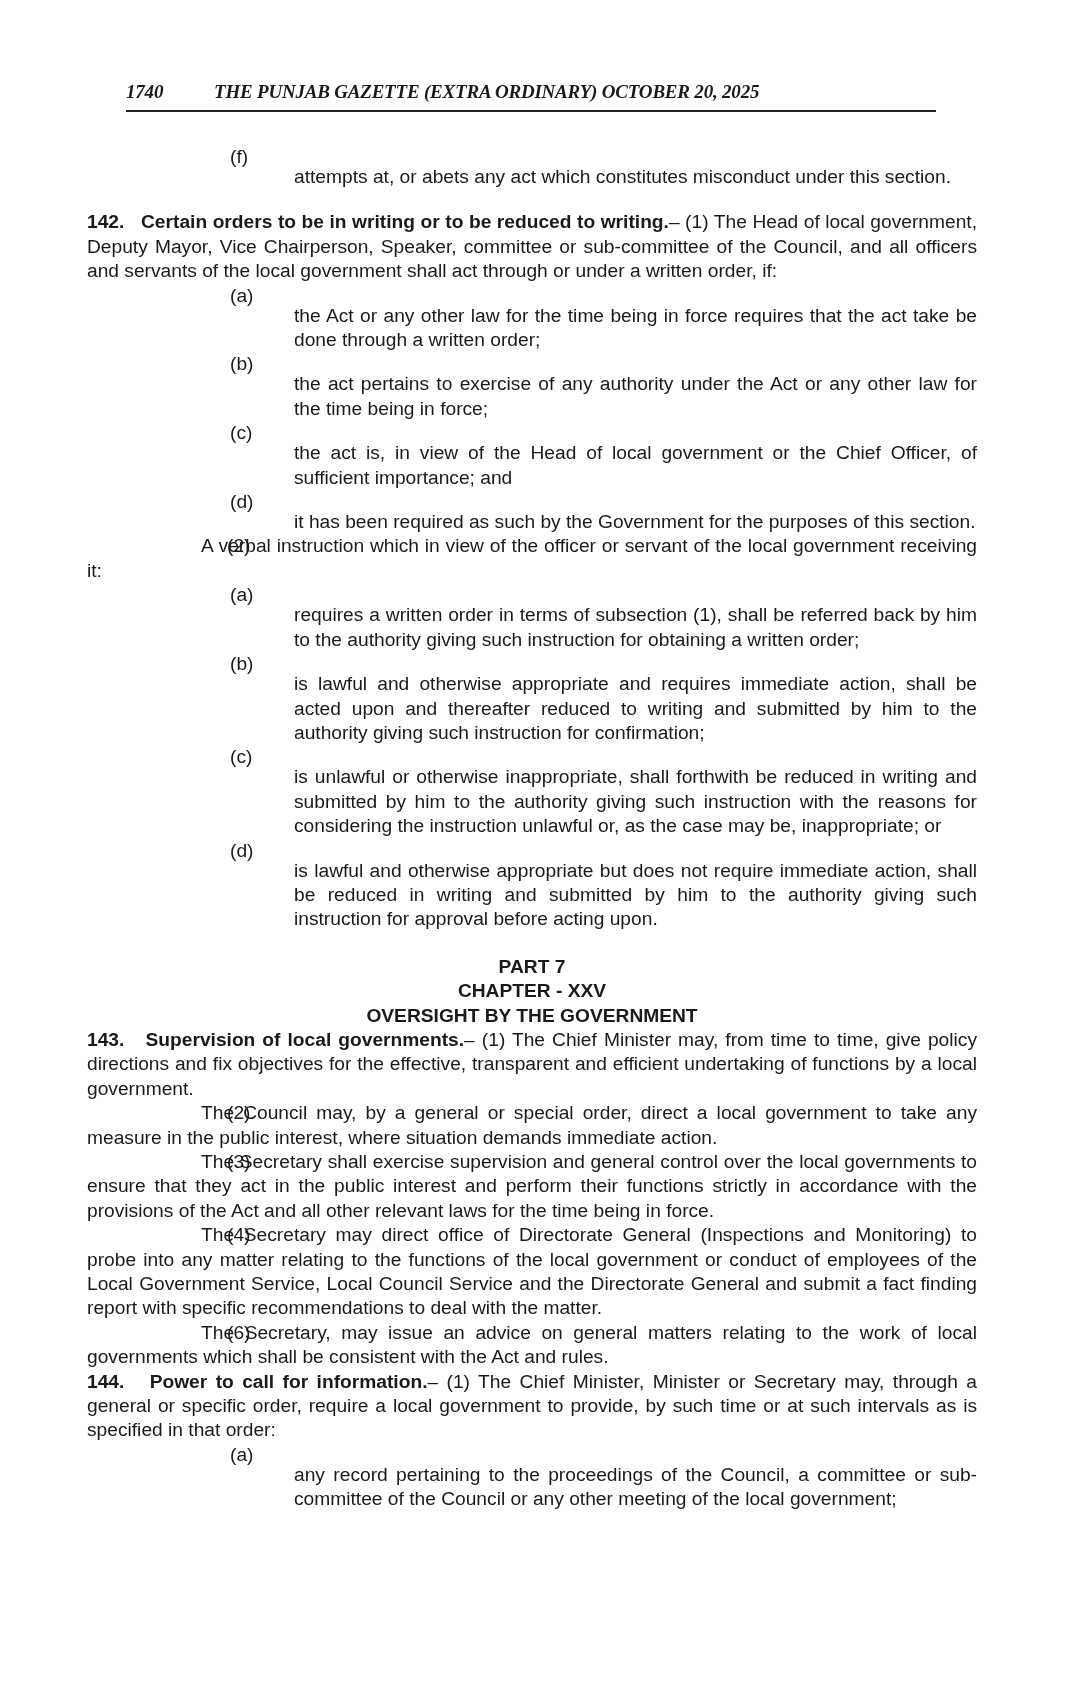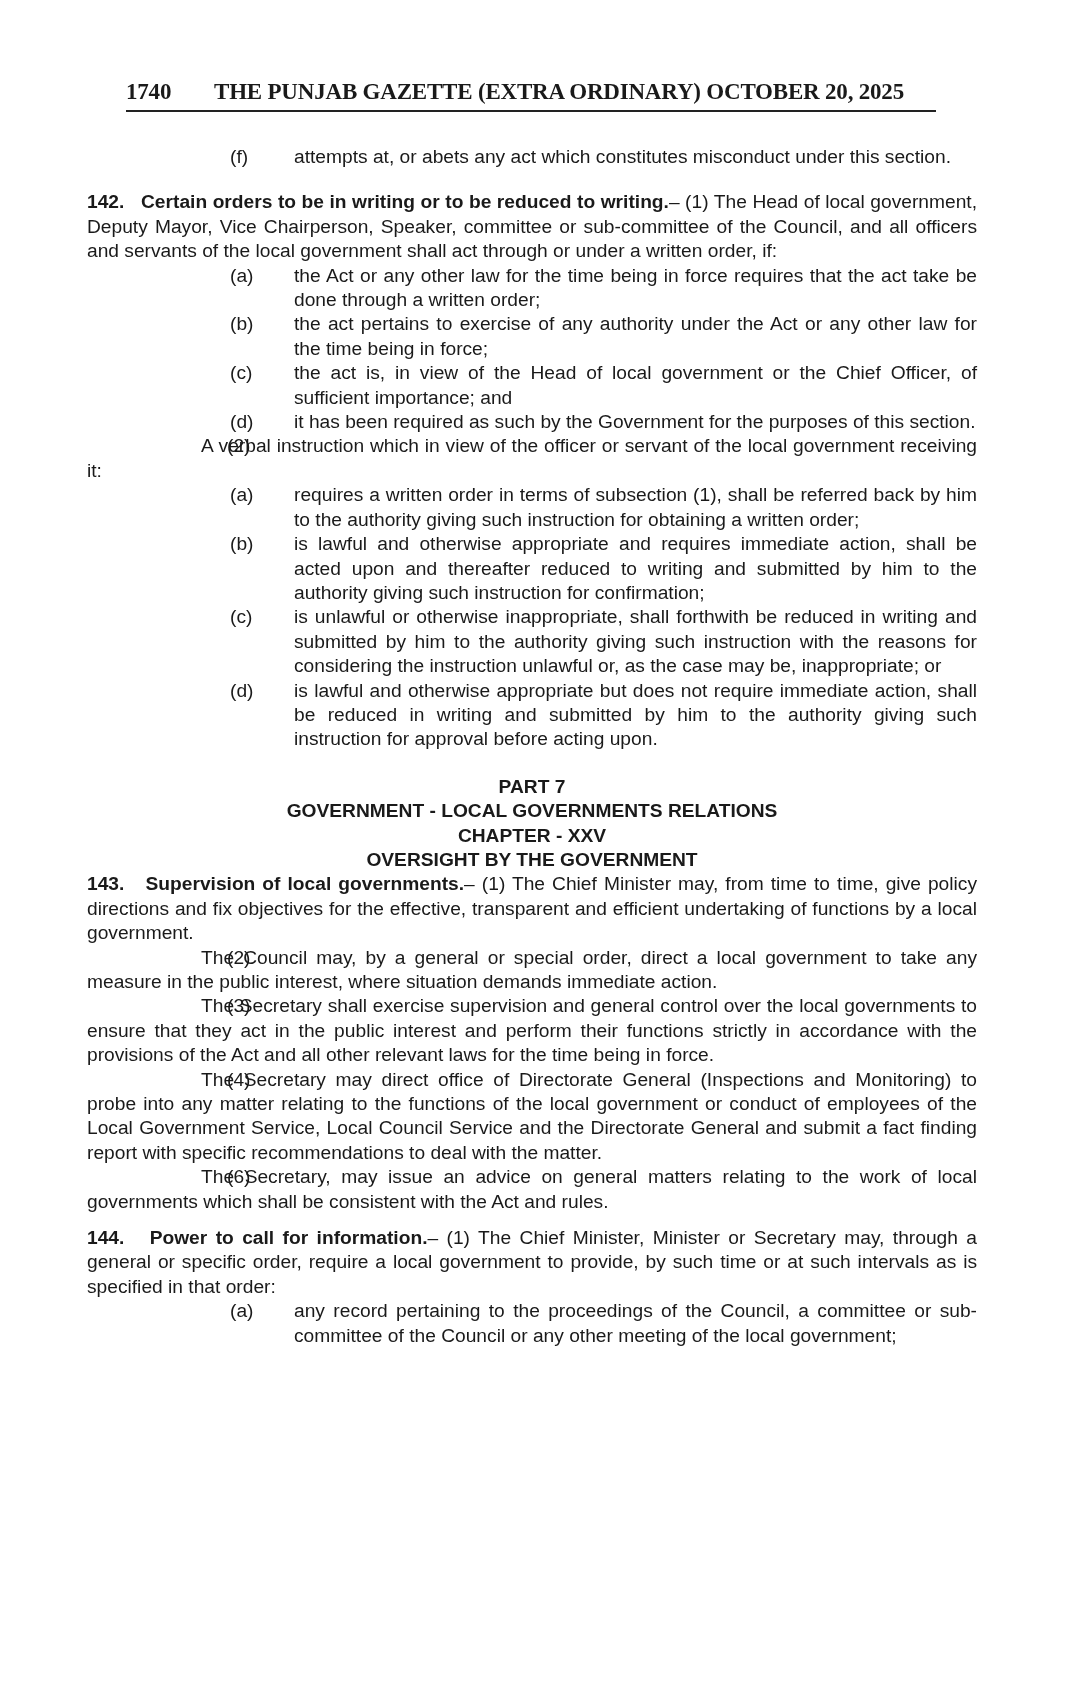--- a/index.html
+++ b/index.html
@@ -3,30 +3,31 @@
 <meta charset="utf-8">
 <style>
   html, body { margin: 0; padding: 0; background: #ffffff; }
   body {
     width: 1080px; height: 1708px; overflow: hidden; position: relative;
     font-family: "Liberation Sans", sans-serif; color: #1a1a1a;
     font-size: 19.2px; line-height: 24.4px;
   }
   .header {
     position: absolute; left: 126px; top: 80px; width: 810px;
-    font-family: "Liberation Serif", serif; font-weight: bold; font-size: 23px;
+    font-family: "Liberation Serif", serif; font-weight: bold; font-size: 19px;
     letter-spacing: -0.2px;
+    font-style: italic;
   }
   .header .pno { display: inline-block; width: 88px; }
   .rule { position: absolute; left: 126px; top: 110px; width: 810px; height: 2px; background: #222; }
   .content { position: absolute; left: 87px; top: 145px; width: 890px; }
   p { margin: 0; text-align: justify; }
   .item { display: flex; margin-left: 140px; }
   .item .lbl { width: 64px; flex: 0 0 64px; padding-left: 3px; }
-  .item .txt { flex: 1; text-align: justify; }
+  .item .txt { flex: 1; text-align: justify; margin-top: 20px; }
   .bold { font-weight: bold; }
   .indent-para { text-indent: 70px; }
   .sec { margin-top: 9px; }
   .center-heads { text-align: center; font-weight: bold; margin-top: 23px; }
   .center-heads div { line-height: 24.4px; }
   .sub { display: inline-block; width: 44px; }
   .gap { margin-top: 8px; }
 </style>
 </head>
 <body>
@@ -76,30 +77,29 @@
       <span class="lbl">(c)</span>
       <span class="txt">is unlawful or otherwise inappropriate, shall forthwith be reduced in writing and submitted by him to the authority giving such instruction with the reasons for considering the instruction unlawful or, as the case may be, inappropriate; or</span>
     </div>
   <div class="item">
       <span class="lbl">(d)</span>
       <span class="txt">is lawful and otherwise appropriate but does not require immediate action, shall be reduced in writing and submitted by him to the authority giving such instruction for approval before acting upon.</span>
     </div>
 
   <div class="center-heads">
     <div>PART 7</div>
-    <div>GOVERNMENT - LOCAL GOVERNMENTS RELATIONS</div>
     <div>CHAPTER - XXV</div>
     <div>OVERSIGHT BY THE GOVERNMENT</div>
   </div>
 
   <p><span class="bold">143.</span>&nbsp;&nbsp;&nbsp;<span class="bold">Supervision of local governments.</span><span>– (1) The Chief Minister may, from time to time, give policy directions and fix objectives for the effective, transparent and efficient undertaking of functions by a local government.</span></p>
   <p class="indent-para"><span class="sub">(2)</span><span>The Council may, by a general or special order, direct a local government to take any measure in the public interest, where situation demands immediate action.</span></p>
   <p class="indent-para"><span class="sub">(3)</span><span>The Secretary shall exercise supervision and general control over the local governments to ensure that they act in the public interest and perform their functions strictly in accordance with the provisions of the Act and all other relevant laws for the time being in force.</span></p>
   <p class="indent-para"><span class="sub">(4)</span><span>The Secretary may direct office of Directorate General (Inspections and Monitoring) to probe into any matter relating to the functions of the local government or conduct of employees of the Local Government Service, Local Council Service and the Directorate General and submit a fact finding report with specific recommendations to deal with the matter.</span></p>
   <p class="indent-para"><span class="sub">(6)</span><span>The Secretary, may issue an advice on general matters relating to the work of local governments which shall be consistent with the Act and rules.</span></p>
 
-  <p class="gap" style="margin-top:12px"><span class="bold">144.</span>&nbsp;&nbsp;&nbsp;<span class="bold">Power to call for information.</span><span>– (1) The Chief Minister, Minister or Secretary may, through a general or specific order, require a local government to provide, by such time or at such intervals as is specified in that order:</span></p>
+  <p class="gap" style="margin-top:0"><span class="bold">144.</span>&nbsp;&nbsp;&nbsp;<span class="bold">Power to call for information.</span><span>– (1) The Chief Minister, Minister or Secretary may, through a general or specific order, require a local government to provide, by such time or at such intervals as is specified in that order:</span></p>
   <div class="item">
       <span class="lbl">(a)</span>
       <span class="txt">any record pertaining to the proceedings of the Council, a committee or sub-committee of the Council or any other meeting of the local government;</span>
     </div>
 
 </div>
 
 </body></html>

